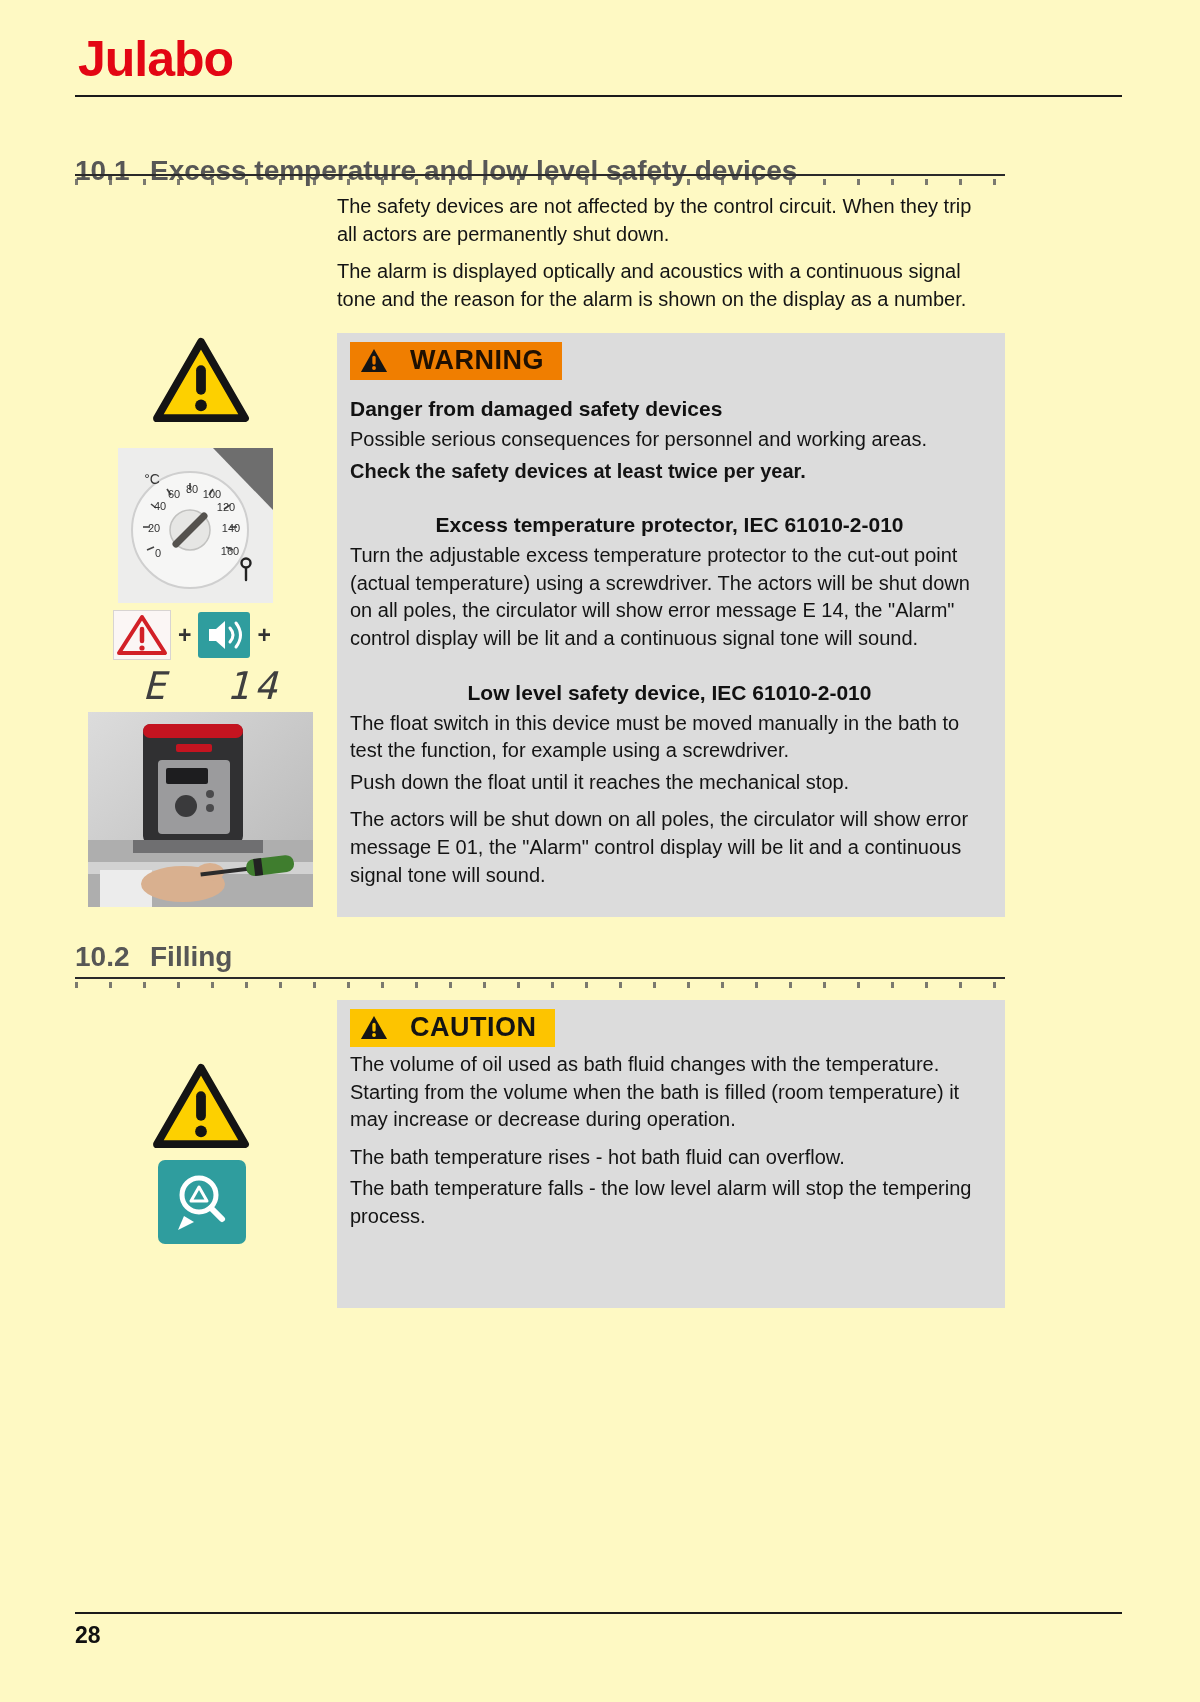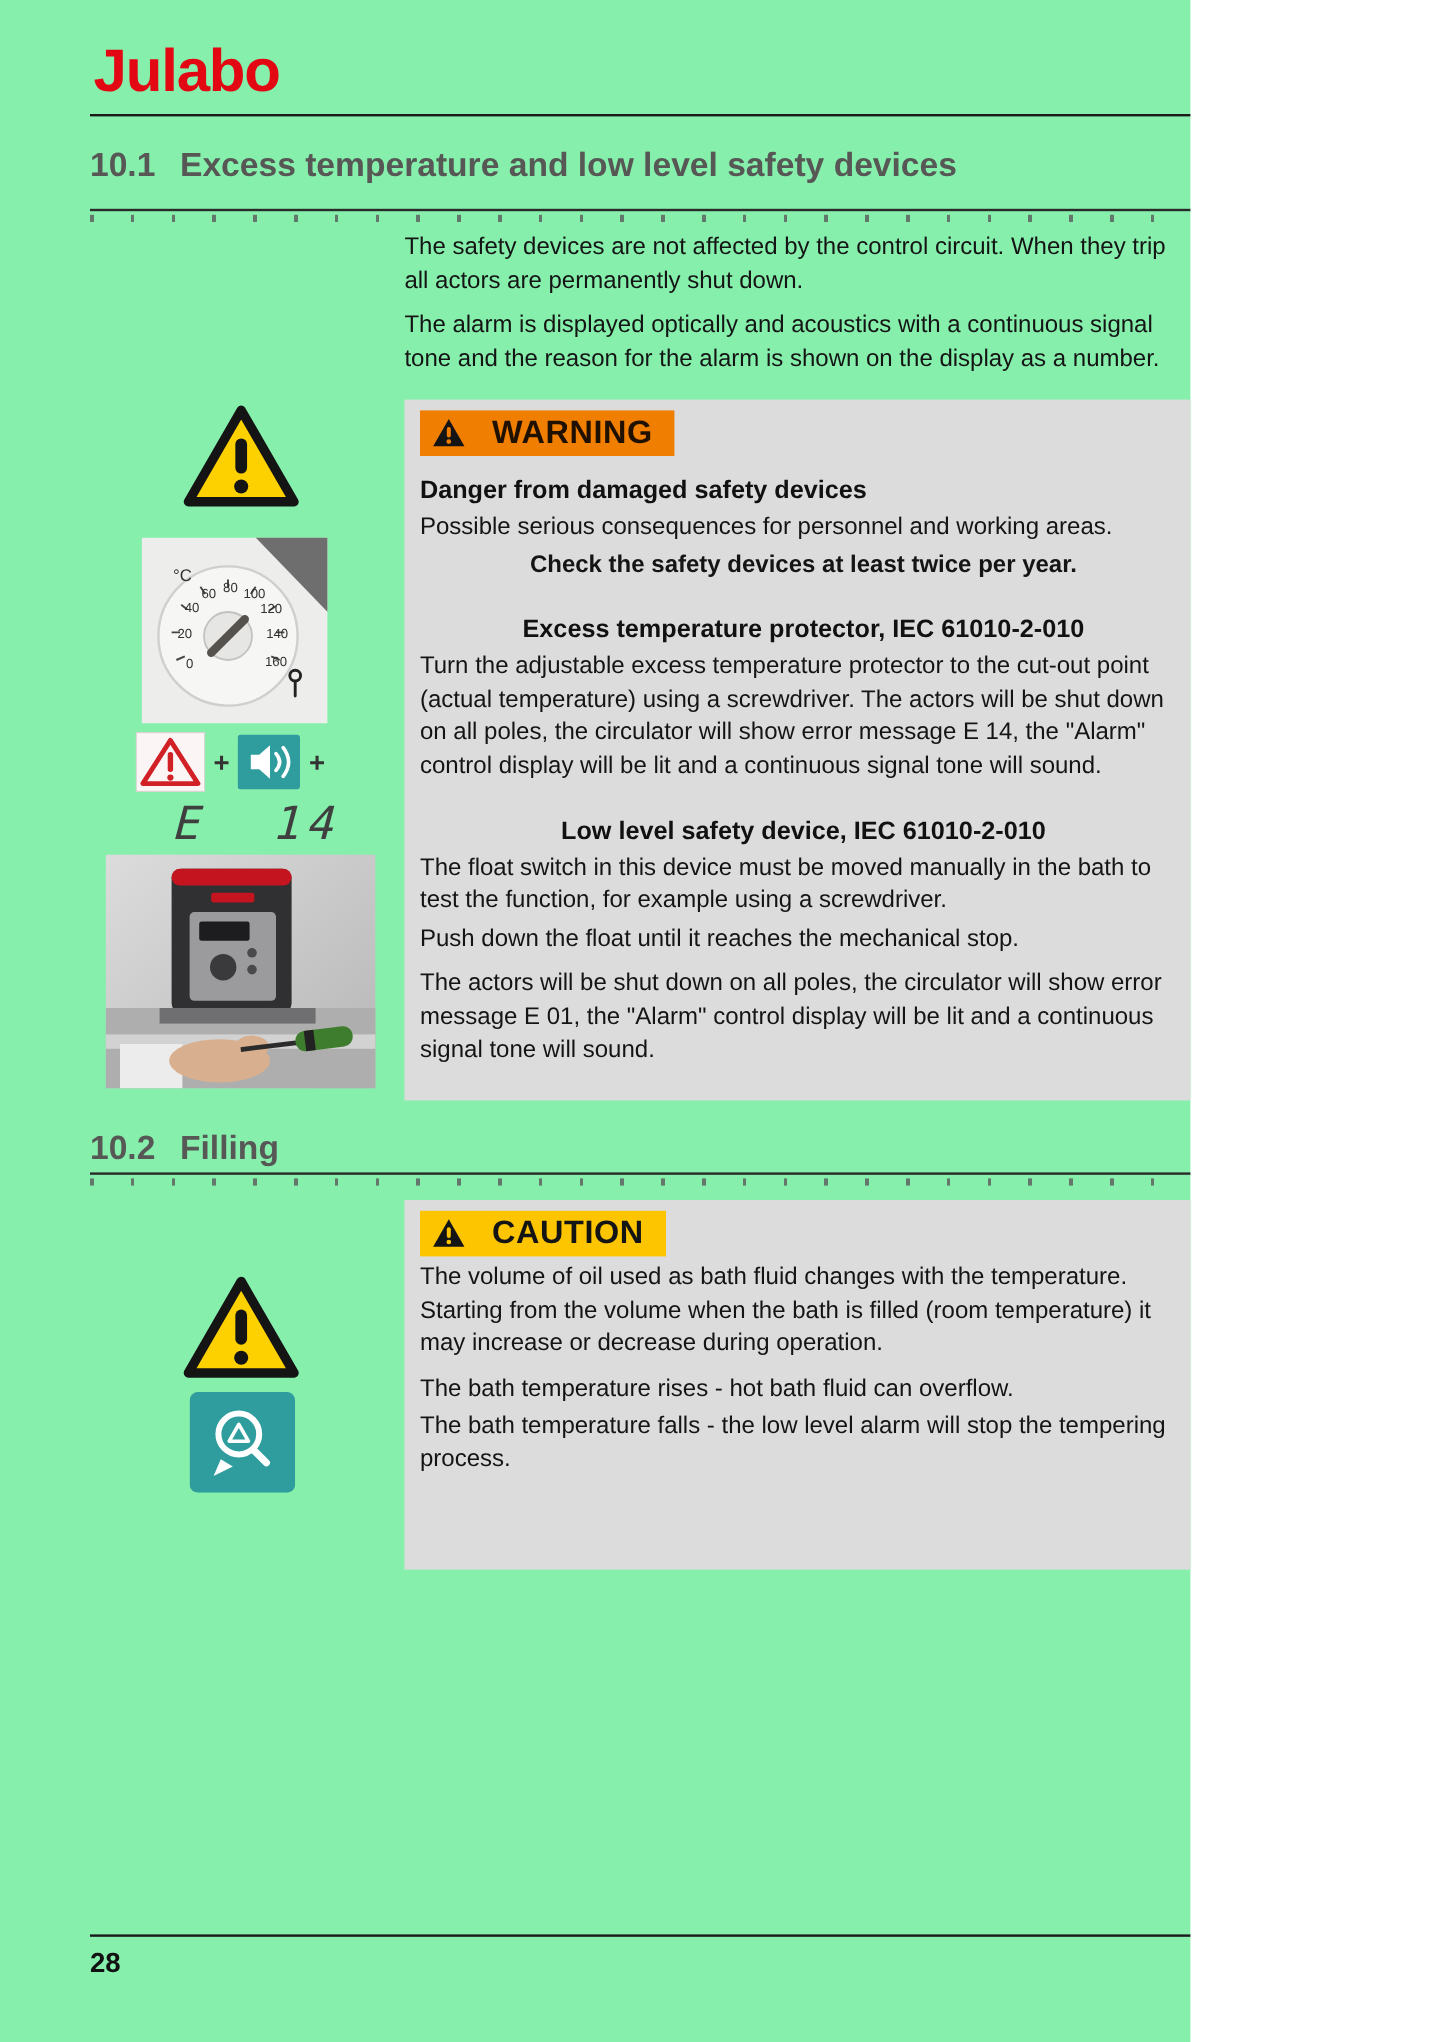--- a/index.html
+++ b/index.html
@@ -1,19 +1,19 @@
 <!DOCTYPE html>
 <html><head>
 <meta charset="utf-8">
 <style>
   html,body{margin:0;padding:0;background:#ffffff;}
   .page{
     position:relative;
-    width:992px;height:1702px;
-    background:#86efac;
+    width:1200px;height:1702px;
+    background:#fef9c3;
     font-family:"Liberation Sans", sans-serif;
     color:#1a1a1a;
     overflow:hidden;
   }
   
   .logo{
     position:absolute;left:78px;top:30px;
     font-size:50px;font-weight:800;letter-spacing:-1px;
     color:#e30613;
   }
@@ -43,21 +43,21 @@
   .banner{
     display:inline-flex;align-items:center;gap:22px;
     padding:3px 18px 4px 10px;
     font-size:27px;font-weight:bold;letter-spacing:.5px;
   }
   .b-warning{background:#f07e00;color:#201000;}
   .b-caution{background:#fdc400;color:#141414;}
   .bx-h{font-size:21px;font-weight:bold;margin:17px 0 5px 0;color:#111;}
   .bx-h.tight{margin-top:28px;text-align:center;}
   .bx-p{font-size:20px;line-height:1.38;margin:4px 0 10px 0;color:#141414;}
-  .bx-p.bold{font-weight:bold;text-align:center;}
+  .bx-p.bold{font-weight:bold;}
   .bx-p.nogap{margin-bottom:0;}
   
   .fig{position:absolute;}
   .alarm-row{
     position:absolute;left:113px;top:610px;
     display:flex;align-items:center;gap:7px;
   }
   .plus{font-size:23px;font-weight:bold;color:#333;}
   .e-code{
     position:absolute;left:146px;top:664px;
@@ -74,21 +74,21 @@
   }
 </style>
 </head>
 <body>
 
 <div class="page">
 
   <div class="logo">Julabo</div>
   <div class="top-rule"></div>
 
-  <div class="sec-heading" style="top:122px;">
+  <div class="sec-heading" style="top:155px;">
     <span class="sec-num">10.1</span>
     <span>Excess temperature and low level safety devices</span>
   </div>
   <div class="sec-rule" style="top:174px;"></div>
   <div class="sec-ticks" style="top:179px;"></div>
 
   <div class="intro">
     <p class="p">The safety devices are not affected by the control circuit. When they trip all actors are permanently shut down.</p>
     <p class="p">The alarm is displayed optically and acoustics with a continuous signal tone and the reason for the alarm is shown on the display as a number.</p>
   </div>

